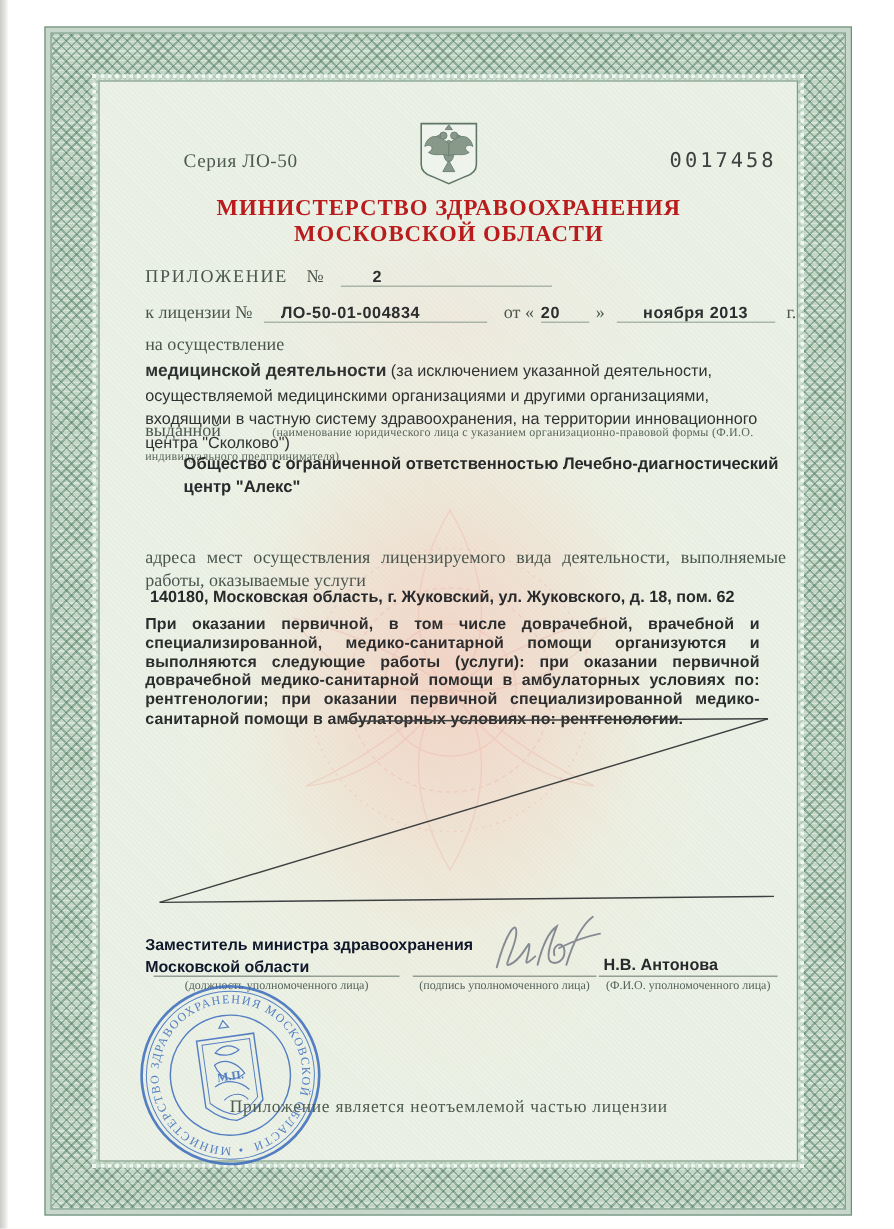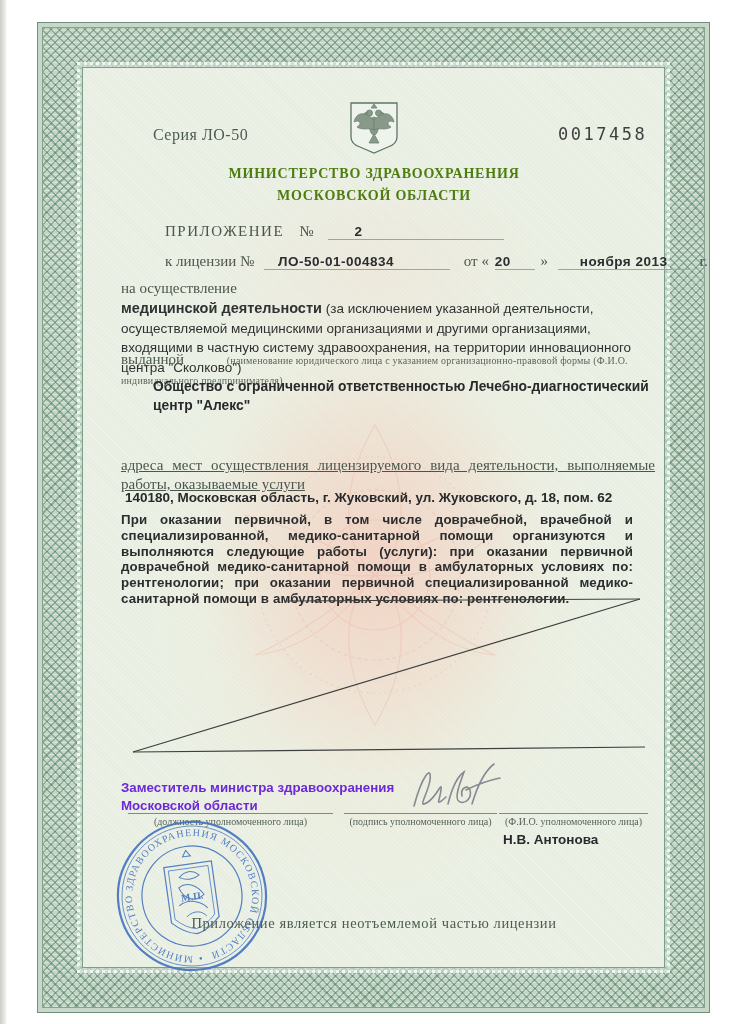--- a/index.html
+++ b/index.html
@@ -53,24 +53,24 @@
   .abs{position:absolute;}
 
   .serif{font-family:"Liberation Serif",serif;color:#4c5950;}
 
   .series{left:153px;top:126px;font-size:16px;color:#4d5a51;letter-spacing:0.5px;}
   .serial{left:558px;top:124px;font-family:"DejaVu Sans Mono",monospace;
           font-size:17px;letter-spacing:2.5px;color:#404040;}
   .emblem{left:347px;top:100px;}
 
   .title{left:85px;top:163px;width:578px;text-align:center;
-         font-family:"Liberation Serif",serif;font-weight:bold;font-size:14px;
-         line-height:22px;color:#4d7c0f;letter-spacing:0.8px;}
-
-  .row{white-space:nowrap;margin-left:44px;}
+         font-family:"Liberation Serif",serif;font-weight:bold;font-size:19px;
+         line-height:22px;color:#b91c1c;letter-spacing:0.8px;}
+
+  .row{white-space:nowrap;}
   .appendix-row{left:121px;top:223px;font-size:15px;letter-spacing:1.5px;color:#4a564d;}
   .fill{display:inline-block;border-bottom:1px solid #9aa89c;
         font-family:"Liberation Sans",sans-serif;font-weight:bold;font-size:13.5px;
         color:#2b2d2e;letter-spacing:0.5px;vertical-align:baseline;}
   .appendix-val{width:150px;padding-left:26px;margin-left:8px;}
 
   .license-row{left:121px;top:253px;font-size:15px;color:#4a564d;}
   .license-num{width:172px;padding-left:14px;margin-left:6px;margin-right:10px;}
   .license-day{width:40px;margin:0 2px;}
   .license-date{width:132px;text-align:center;margin:0 6px;}
@@ -82,35 +82,35 @@
         color:#303232;}
   .activity-par b{font-size:14.5px;}
   .issued-line{left:121px;top:350px;width:535px;font-size:15px;color:#4a564d;line-height:18px;}
   .issued-note{font-size:10px;color:#5a665c;letter-spacing:0.2px;margin-left:39px;}
 
   .org{left:124px;top:377px;width:526px;
        font-family:"Liberation Sans",sans-serif;font-weight:bold;
        font-size:13.8px;line-height:19px;color:#28292b;margin-left:29px;}
 
   .addr-label{left:121px;top:456px;width:534px;font-size:15px;line-height:19px;
-       color:#4a564d;text-align:justify;text-decoration:underline;}
+       color:#4a564d;text-align:justify;}
   .addr-value{left:125px;top:490px;font-family:"Liberation Sans",sans-serif;
        font-weight:bold;font-size:13.5px;color:#28292b;}
 
   .services{left:121px;top:512px;width:512px;
        font-family:"Liberation Sans",sans-serif;font-weight:bold;
        font-size:13.3px;line-height:15.8px;color:#2c2d2e;
        text-align:justify;letter-spacing:0.1px;}
 
   .sig-title{left:121px;top:779px;width:300px;
        font-family:"Liberation Sans",sans-serif;font-weight:bold;
-       font-size:13.3px;line-height:17.5px;color:#6d28d9;}
+       font-size:13.3px;line-height:17.5px;color:#0f172a;}
   .sig-line{position:absolute;border-top:1px solid #7d8b80;height:0;}
   .sig-note{position:absolute;font-size:10px;color:#55625a;text-align:center;}
-  .sig-name{left:503px;top:832px;font-family:"Liberation Sans",sans-serif;
+  .sig-name{left:503px;top:796px;font-family:"Liberation Sans",sans-serif;
        font-weight:bold;font-size:13.5px;color:#28292b;}
 
   .footer-note{left:85px;top:915px;width:578px;text-align:center;
        font-size:14.5px;color:#4e5b51;letter-spacing:0.6px;}
 
   .strike-svg,.wm-svg{position:absolute;left:0;top:0;pointer-events:none;}
 </style>
 </head>
 <body>
 

